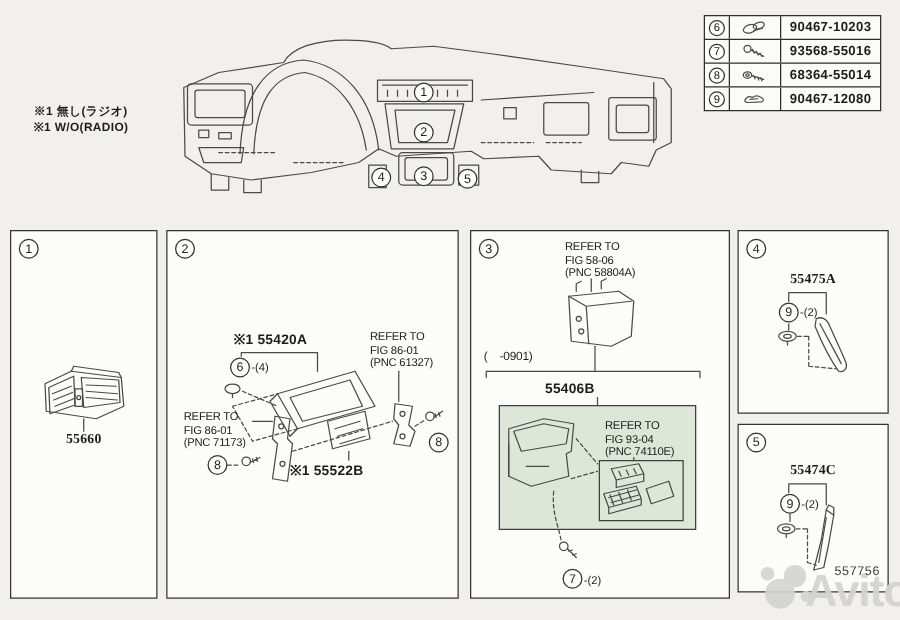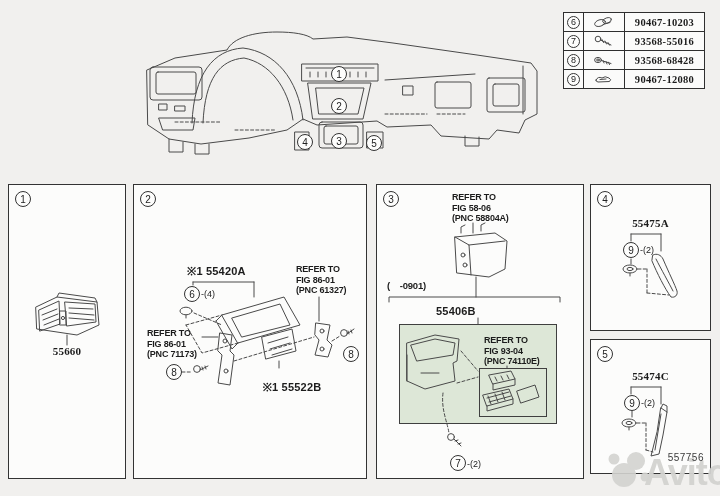--- a/index.html
+++ b/index.html
@@ -9,41 +9,45 @@
   svg *{vector-effect:non-scaling-stroke;}
   .sk{stroke:#4a4a4a;stroke-width:1;fill:none;stroke-linejoin:round;stroke-linecap:round;}
   .dsh{stroke-dasharray:3 2.2;}
   .notes{position:absolute;left:27px;top:83px;font-size:9.5px;font-weight:bold;line-height:13px;letter-spacing:.3px;}
   .ftable{position:absolute;left:563px;top:12px;width:140px;border:1.6px solid #2f2f2f;background:#fbfbfa;}
   .frow{display:flex;height:18px;align-items:stretch;}
   .frow + .frow{border-top:1px solid #2f2f2f;}
   .fcell{display:flex;align-items:center;justify-content:center;}
   .fnum{width:19px;border-right:1px solid #2f2f2f;}
   .ficon{width:40px;border-right:1px solid #2f2f2f;}
-  .fpart{flex:1;font-size:10.5px;font-weight:bold;letter-spacing:.3px;font-family:Liberation Serif, serif;}
+  .fpart{flex:1;font-size:10.5px;font-weight:bold;letter-spacing:.3px;}
   .co{position:absolute;width:16px;height:16px;border:1.2px solid #333;border-radius:50%;
       background:#fdfdfc;display:flex;align-items:center;justify-content:center;
       font-size:10px;color:#222;box-sizing:border-box;z-index:3;}
   .co.sm{position:static;width:13px;height:13px;font-size:9px;flex:none;}
   .panel{position:absolute;background:#fcfcfb;border:1.5px solid #333;box-sizing:border-box;}
   .plabel{position:absolute;font-size:11px;font-weight:bold;letter-spacing:.2px;z-index:2;white-space:nowrap;}
   .center{left:0;width:100%;text-align:center;font-family:Liberation Serif, serif;}
-  .refer{position:absolute;font-size:9px;font-weight:bold;line-height:10.5px;letter-spacing:-.2px;z-index:2;white-space:nowrap;}
+  .refer{position:absolute;font-size:9px;font-weight:normal;line-height:10.5px;letter-spacing:-.2px;z-index:2;white-space:nowrap;}
   .qty{position:absolute;font-size:9px;z-index:3;white-space:nowrap;}
   .greenbox{position:absolute;left:22px;top:139px;width:158px;height:100px;border:1px solid #3f3f3f;box-sizing:border-box;z-index:1;}
   .innerbox{position:absolute;left:102px;top:183px;width:68px;height:49px;border:1px solid #3f3f3f;box-sizing:border-box;z-index:2;}
   .watermark{position:absolute;left:598px;top:444px;width:122px;height:50px;z-index:6;pointer-events:none;}
   .wm-text{position:absolute;left:46px;top:8px;font-size:36px;font-weight:bold;letter-spacing:-1px;color:#d3d3d0;opacity:.95;}
   .footer-number{position:absolute;left:650px;top:452px;width:54px;text-align:right;font-size:10px;letter-spacing:.5px;color:#3a3a3a;z-index:7;}
 </style>
 </head>
 <body>
 
 <div class="stage">
 
+  <div class="notes">
+    <div>※1 無し(ラジオ)</div>
+    <div>※1 W/O(RADIO)</div>
+  </div>
 
   <div class="ftable">
     <div class="frow">
       <div class="fcell fnum">
           <span class="co sm">6</span>
         </div>
       <div class="fcell ficon">
         <svg width="28" height="14" viewBox="0 0 28 14" style="position:static">
             <g class="sk">
               <ellipse cx="10" cy="8" rx="5.5" ry="3.2" transform="rotate(-18 10 8)"></ellipse>
@@ -74,21 +78,21 @@
         </div>
       <div class="fcell ficon">
         <svg width="28" height="14" viewBox="0 0 28 14" style="position:static">
             <g class="sk">
               <ellipse cx="8" cy="7" rx="3.4" ry="2.6"></ellipse>
               <ellipse cx="8" cy="7" rx="1.4" ry="1"></ellipse>
               <path d="M11.2,7.5 L21,10.5 M13,7.5 L14,10 M16,8.5 L17,11 M18.5,9.2 L19.5,11.6"></path>
             </g>
           </svg>
       </div>
-      <div class="fcell fpart">93568-68428</div>
+      <div class="fcell fpart">68364-55014</div>
     </div>
     <div class="frow">
       <div class="fcell fnum">
           <span class="co sm">9</span>
         </div>
       <div class="fcell ficon">
         <svg width="28" height="14" viewBox="0 0 28 14" style="position:static">
             <g class="sk">
               <path d="M6,8 Q8,4 12,6 Q15,3.5 19,6 Q22,7.5 19.5,9.5 L8,10 Q5.5,9.5 6,8 Z"></path>
               <path d="M10,7.5 L16,7"></path>
@@ -186,21 +190,21 @@
     <div class="refer" style="left:162px;top:79px;">
       <div>REFER TO</div>
       <div>FIG 86-01</div>
       <div>(PNC 61327)</div>
     </div>
     <div class="refer" style="left:13px;top:143px;">
       <div>REFER TO</div>
       <div>FIG 86-01</div>
       <div>(PNC 71173)</div>
     </div>
-    <div class="plabel" style="left:98px;top:194px;width:84px;text-align:center;margin-left:18px;">※1 55522B</div>
+    <div class="plabel" style="left:98px;top:183px;width:84px;text-align:left;">※1 55522B</div>
     <div class="co" style="left:50px;top:101px;">6</div>
     <div class="qty" style="left:67px;top:104px;">-(4)</div>
     <div class="co" style="left:32px;top:179px;">8</div>
     <div class="co" style="left:209px;top:161px;">8</div>
   </div>
 
   <div class="panel" style="left:376px;top:184px;width:208px;height:295px;">
     <div class="co" style="left:6px;top:6px;">3</div>
     <div class="greenbox" style="background:#dde7d7;"></div>
     <div class="innerbox"></div>

